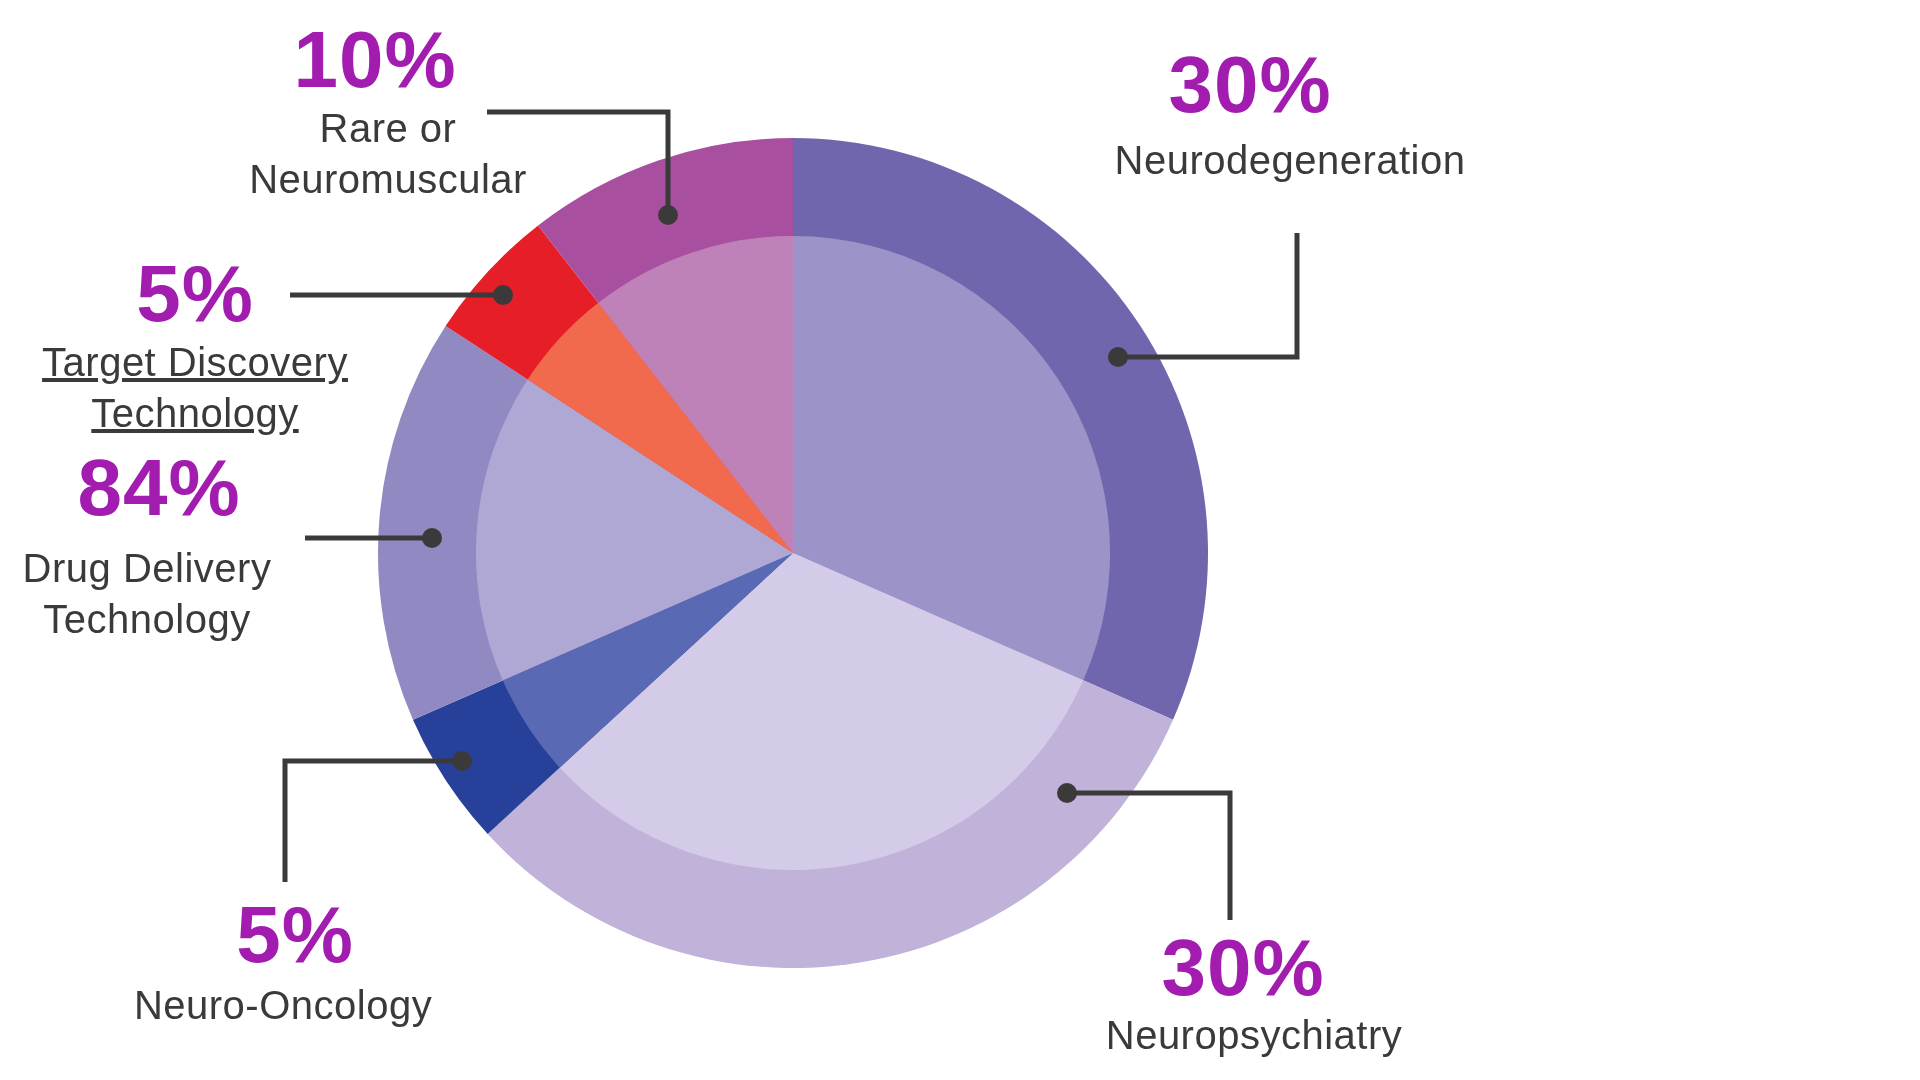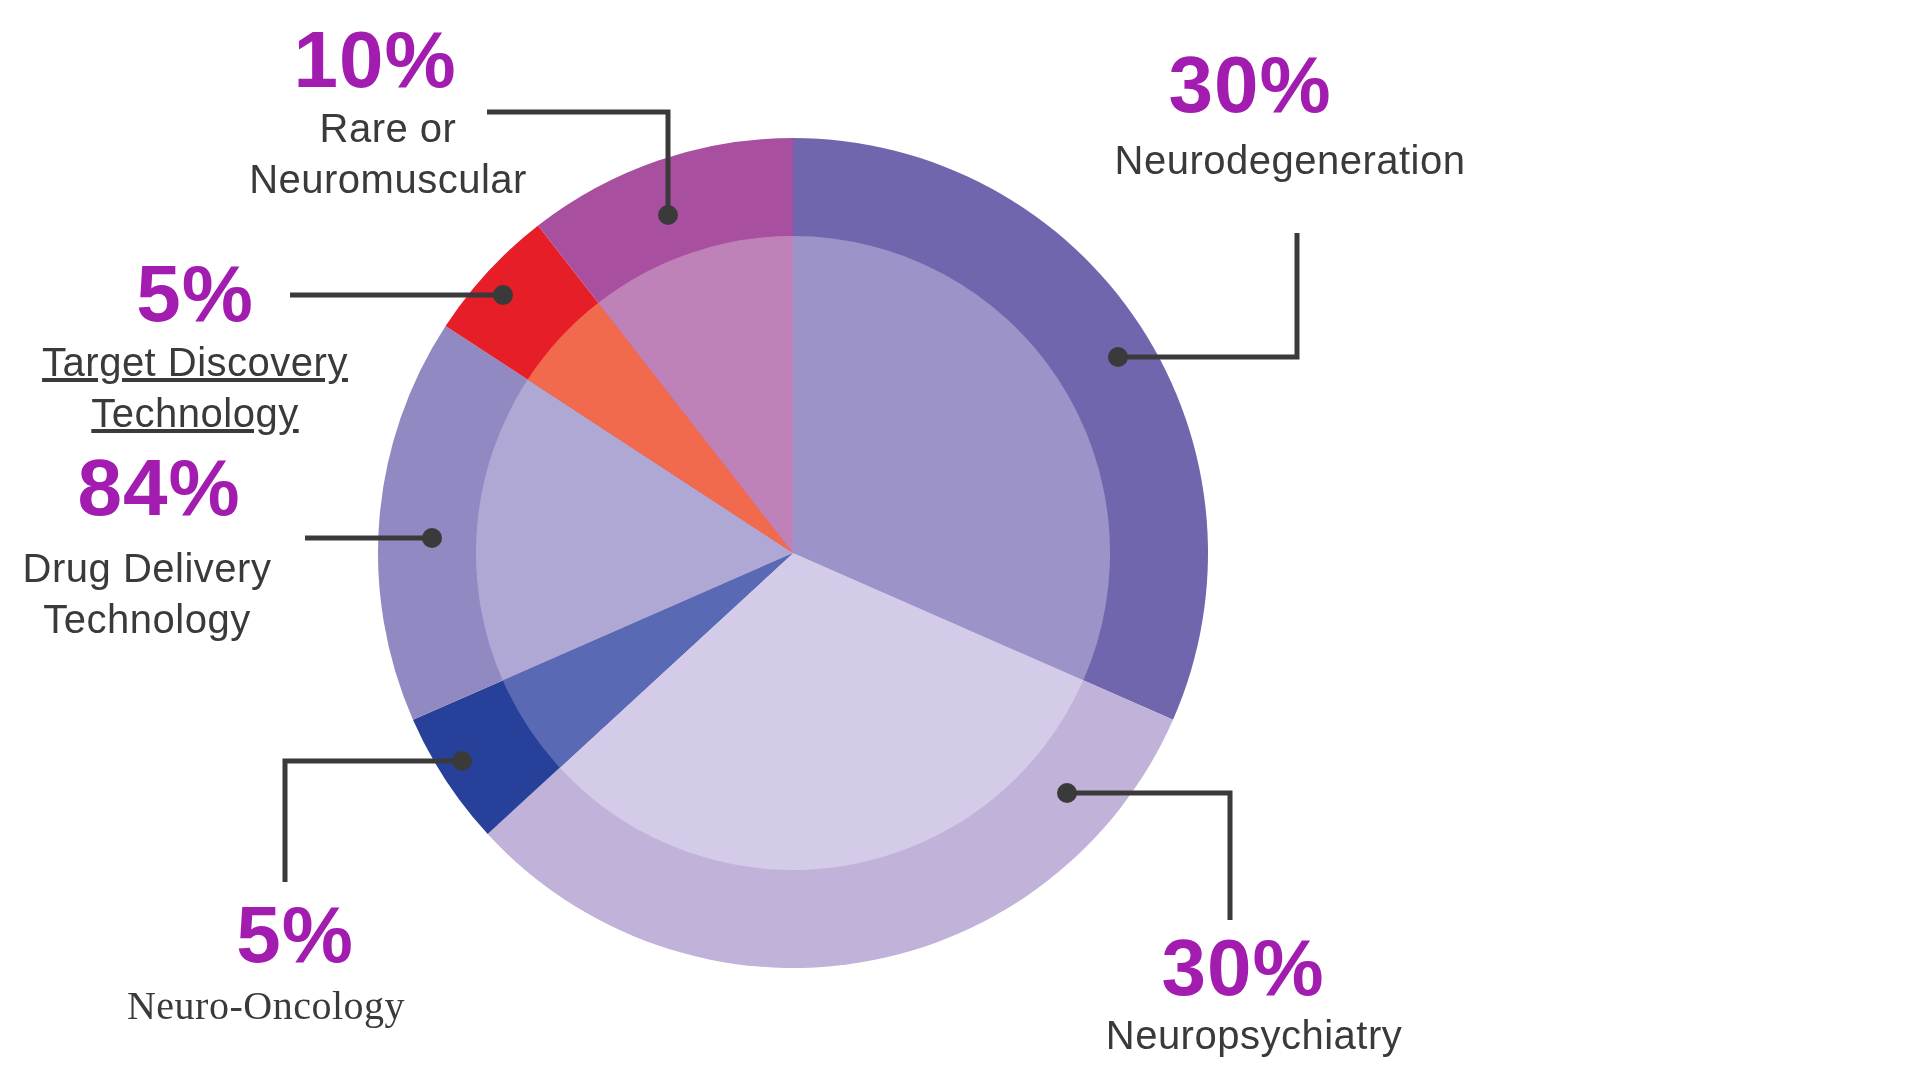--- a/index.html
+++ b/index.html
@@ -34,21 +34,21 @@
     letter-spacing: 0.5px;
   }
   
   #pct-rare   { left: 375px;  top: 60px;  }
   #lbl-rare   { left: 388px;  top: 154px; }
   #pct-target { left: 195px;  top: 294px; }
   #lbl-target { left: 195px;  top: 388px; text-decoration: underline; }
   #pct-drug   { left: 159px;  top: 488px; }
   #lbl-drug   { left: 147px;  top: 594px; }
   #pct-onc    { left: 295px;  top: 935px; }
-  #lbl-onc    { left: 266px;  top: 1005px; font-family: Liberation Serif, serif;}
+  #lbl-onc    { left: 283px;  top: 1005px;}
   #pct-ndg    { left: 1250px; top: 85px;  }
   #lbl-ndg    { left: 1250px; top: 160px; margin-left: 40px; }
   #pct-psy    { left: 1243px; top: 968px; }
   #lbl-psy    { left: 1240px; top: 1035px; margin-left: 14px;}
 </style>
 </head>
 <body>
 
 <div class="stage">
 

